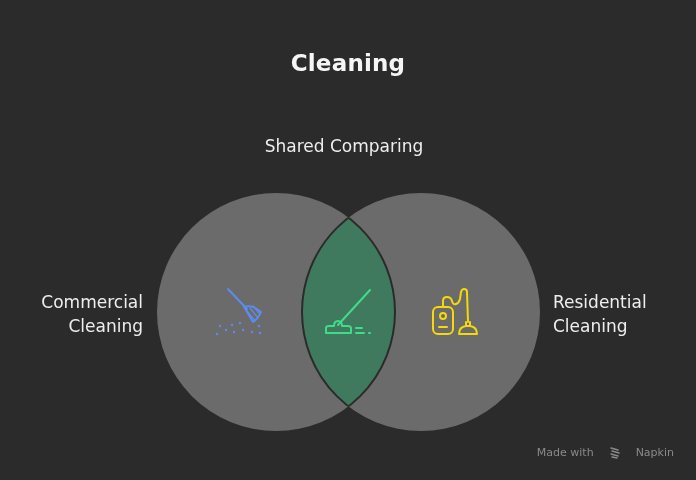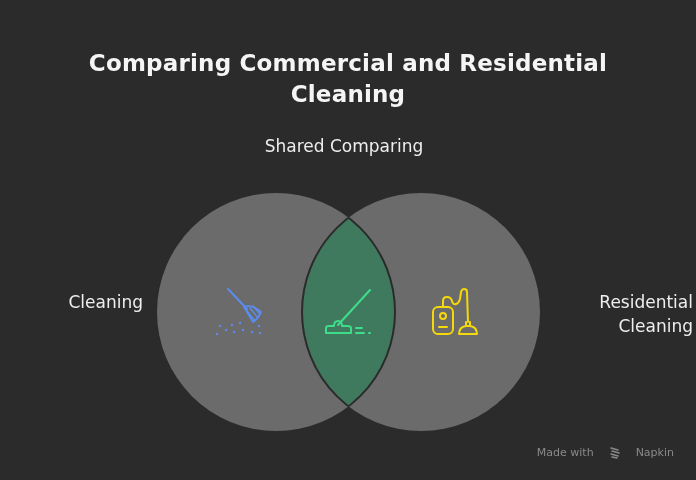--- a/index.html
+++ b/index.html
@@ -45,21 +45,21 @@
       text-align: right;
       font-size: 17px;
       line-height: 24px;
       color: #eeeeee;
     }
     .right-label {
       position: absolute;
       left: 553px;
       top: 290px;
       width: 140px;
-      text-align: right;
+      text-align: left;
       font-size: 17px;
       line-height: 24px;
       color: #eeeeee;
     }
     .venn {
       position: absolute;
       left: 0;
       top: 0;
     }
     .watermark {
@@ -71,29 +71,29 @@
       display: flex;
       align-items: center;
       gap: 16px;
     }
     .watermark svg { display: block; }
   </style>
 </head>
 <body>
 
 <div class="title">
-  <div>Comparing Commercial and Residential</div>
   <div>Cleaning</div>
 </div>
 
 <div class="shared-label">
   <div>Shared Comparing</div>
 </div>
 
 <div class="left-label">
+  <div>Commercial</div>
   <div>Cleaning</div>
 </div>
 
 <div class="right-label">
   <div>Residential</div>
   <div>Cleaning</div>
 </div>
 
 <svg class="venn" width="696" height="480" viewBox="0 0 696 480">
   <defs>

